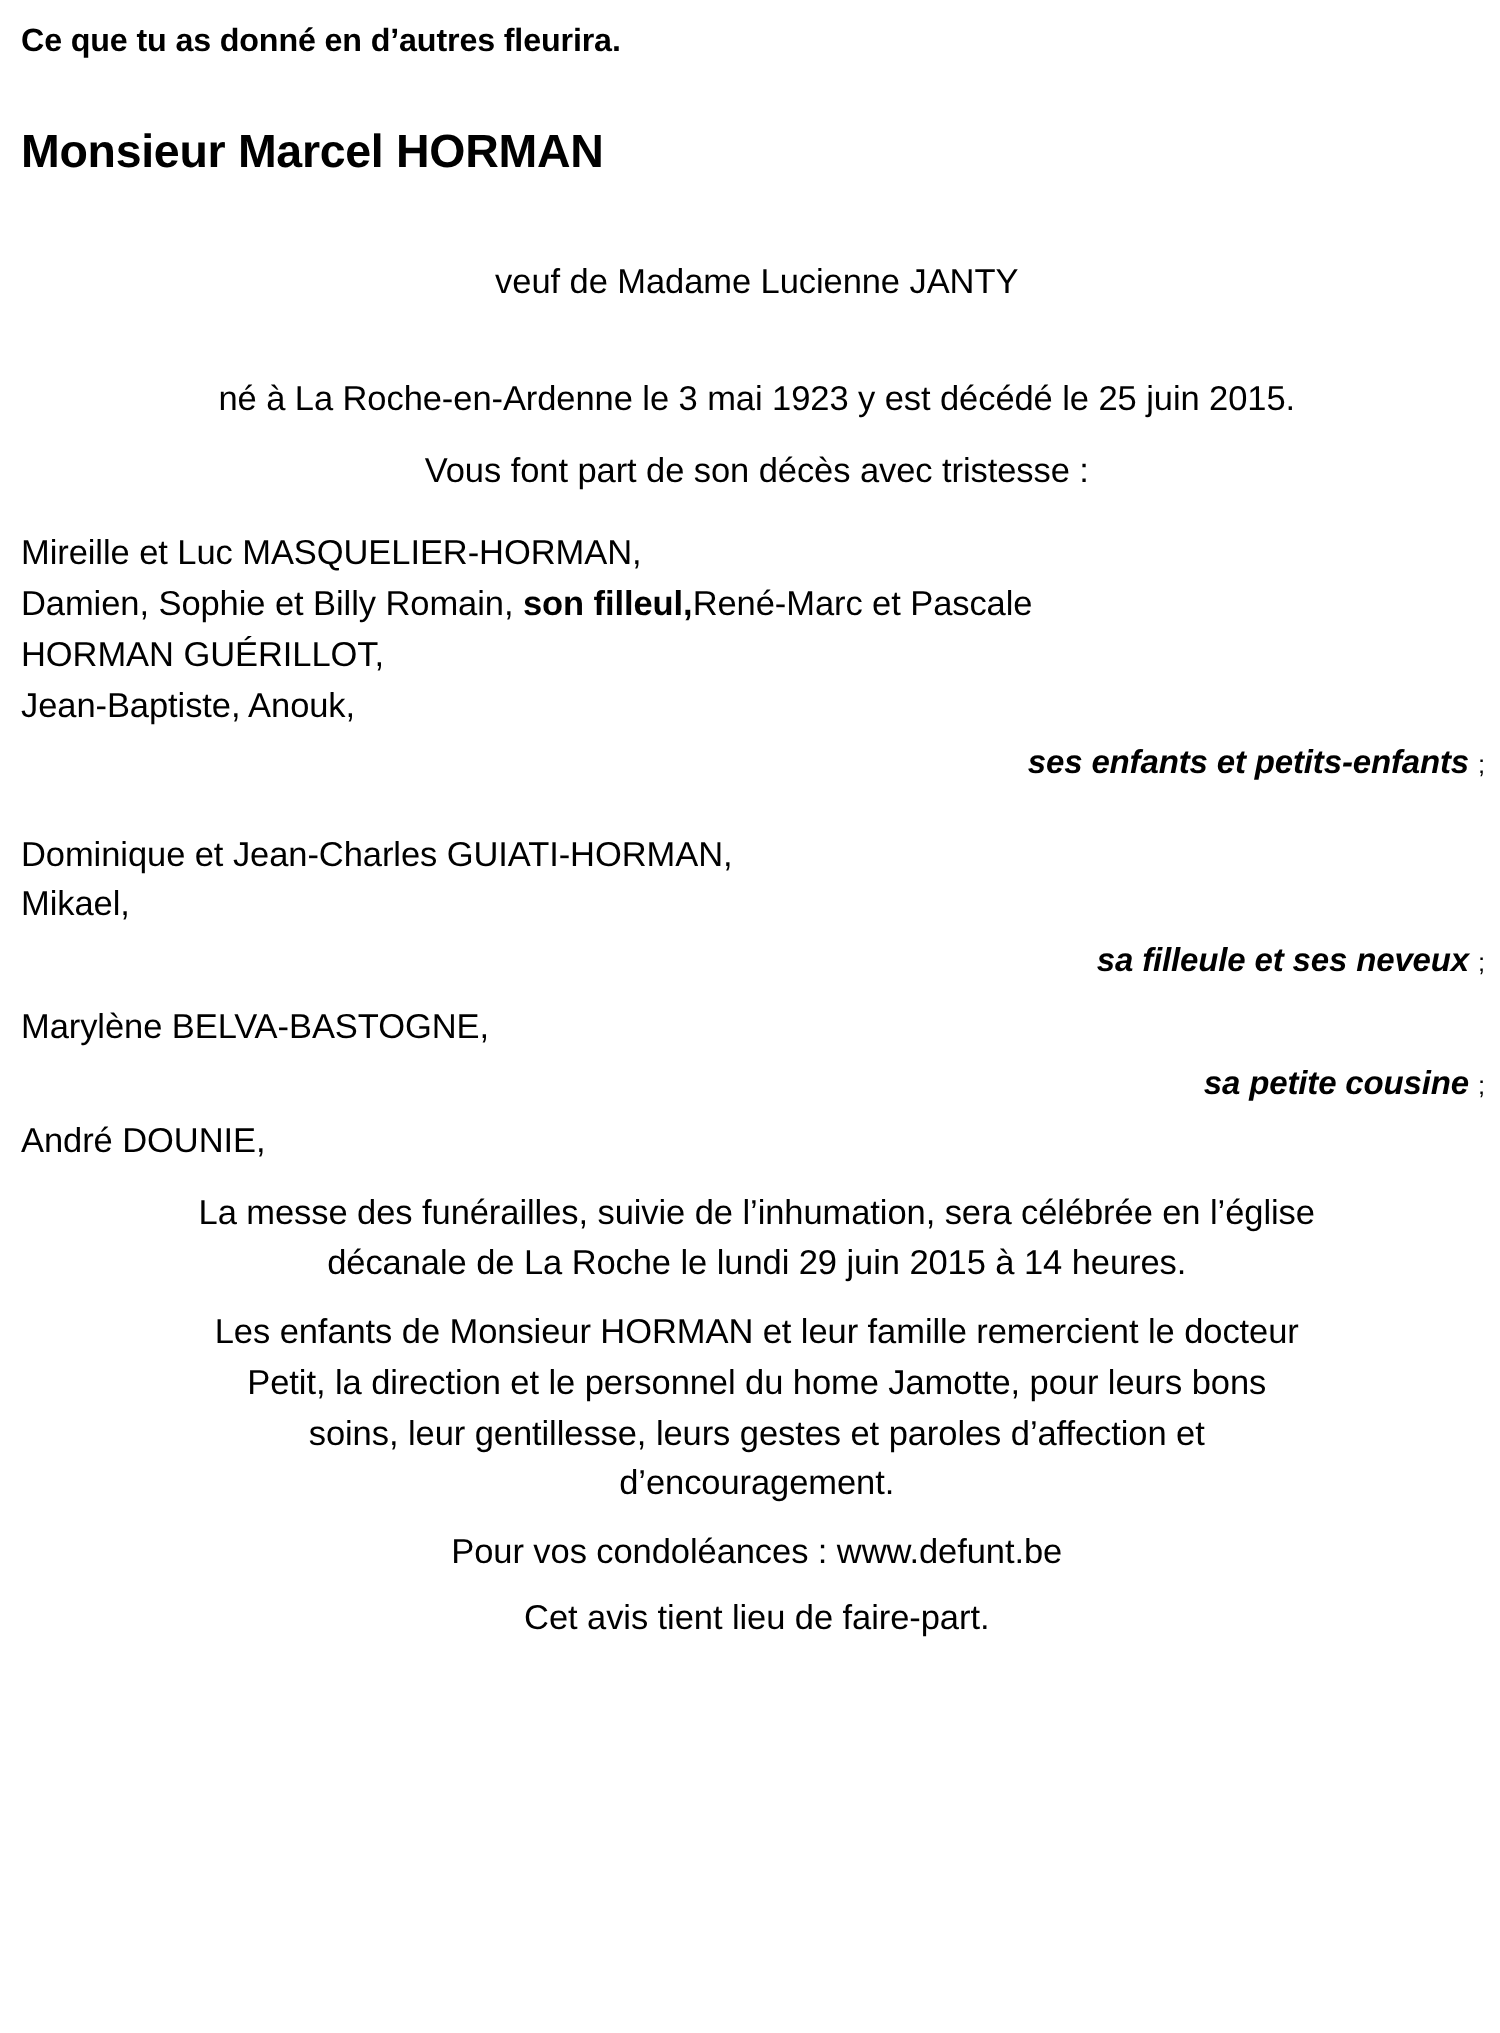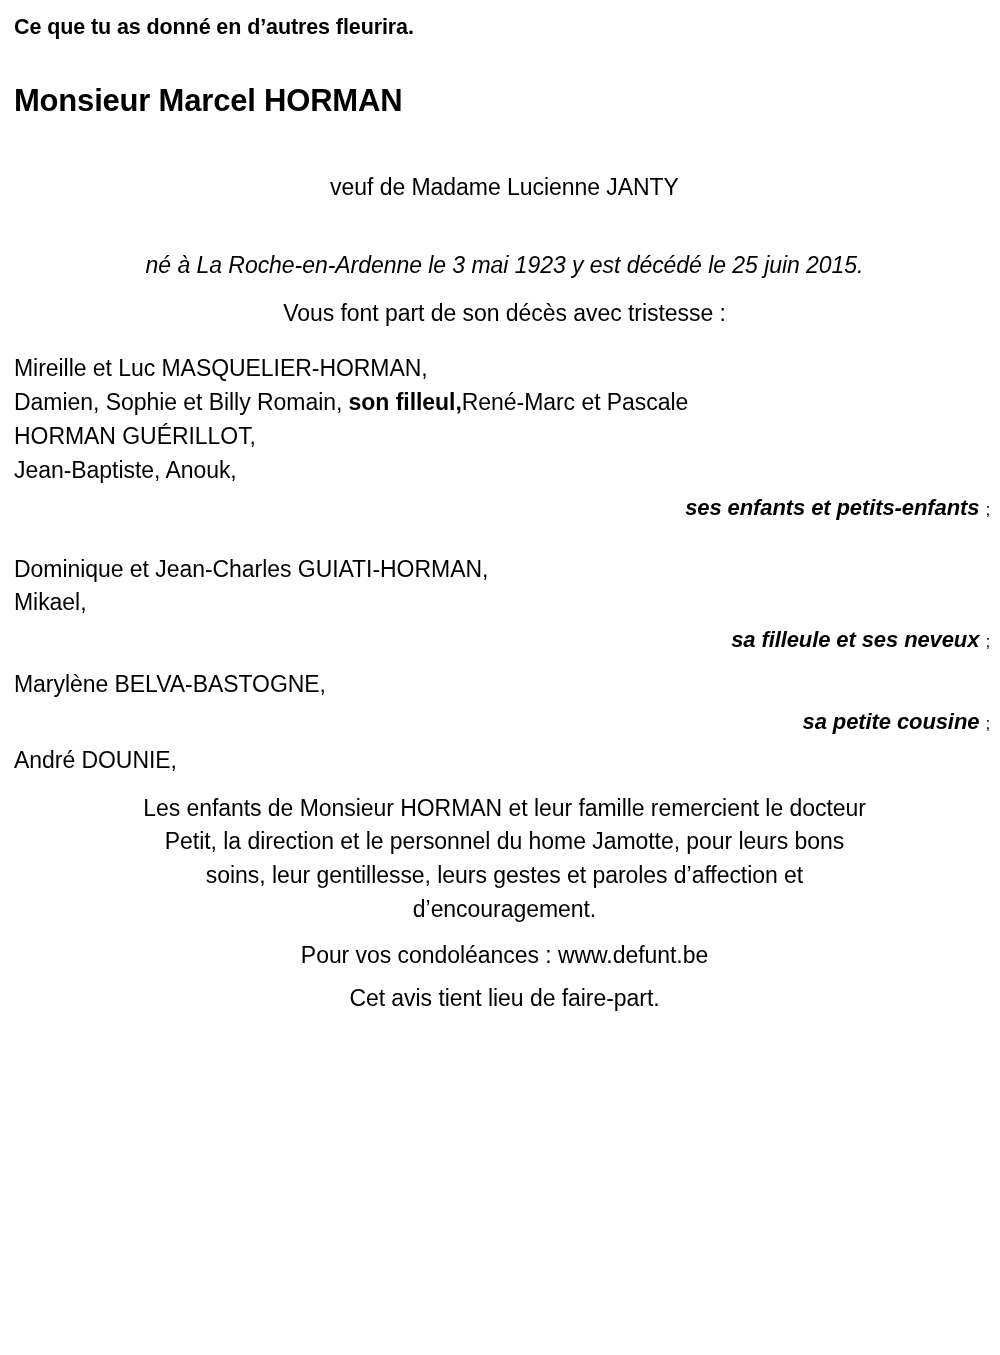--- a/index.html
+++ b/index.html
@@ -49,21 +49,21 @@
     font-size: 23px;
     font-weight: normal;
     line-height: 1.47;
     letter-spacing: -0.05px;
     margin: 0;
     white-space: pre-wrap;
     text-align: center;
   }
 
   .spouse-line { margin-bottom: 44px; }
-  .birth-line  { margin-bottom: 14px; font-style: italic; }
+  .birth-line  { margin-bottom: 14px; }
   .announce-line { margin-bottom: 22px; }
 
   
   .family-block {
     margin: 0;
   }
   .family-group {
     margin: 0 0 6px 0;
   }
   .family-names {
@@ -144,20 +144,22 @@
 
     <div class="family-group group-friend">
       <div class="family-names">André DOUNIE,</div>
     </div>
 
   </div>
 
   <div class="closing">
 
 
+    <p class="para">La messe des funérailles, suivie de l’inhumation, sera célébrée en l’église
+décanale de La Roche le lundi 29 juin 2015 à 14 heures.</p>
 
     <p class="para">Les enfants de Monsieur HORMAN et leur famille remercient le docteur
 Petit, la direction et le personnel du home Jamotte, pour leurs bons
 soins, leur gentillesse, leurs gestes et paroles d’affection et
 d’encouragement.</p>
 
     <p class="para tight">Pour vos condoléances : www.defunt.be</p>
 
     <p class="para tight">Cet avis tient lieu de faire-part.</p>
 

